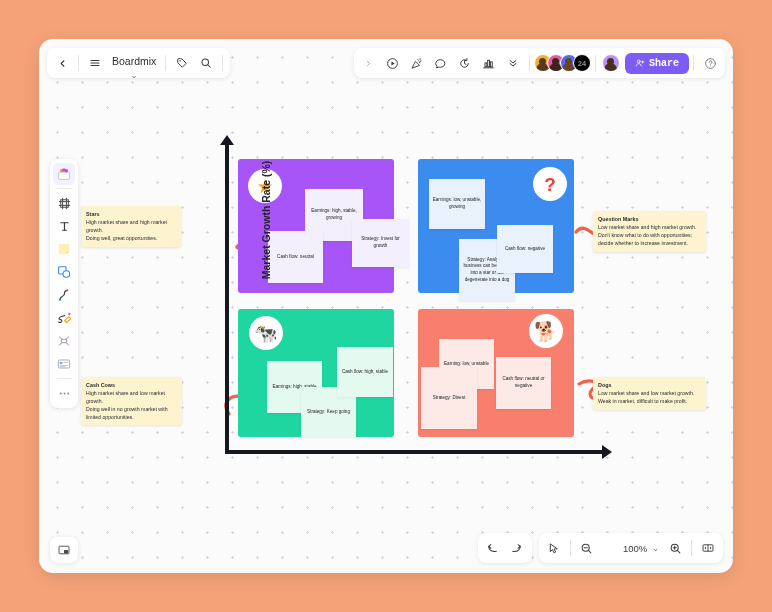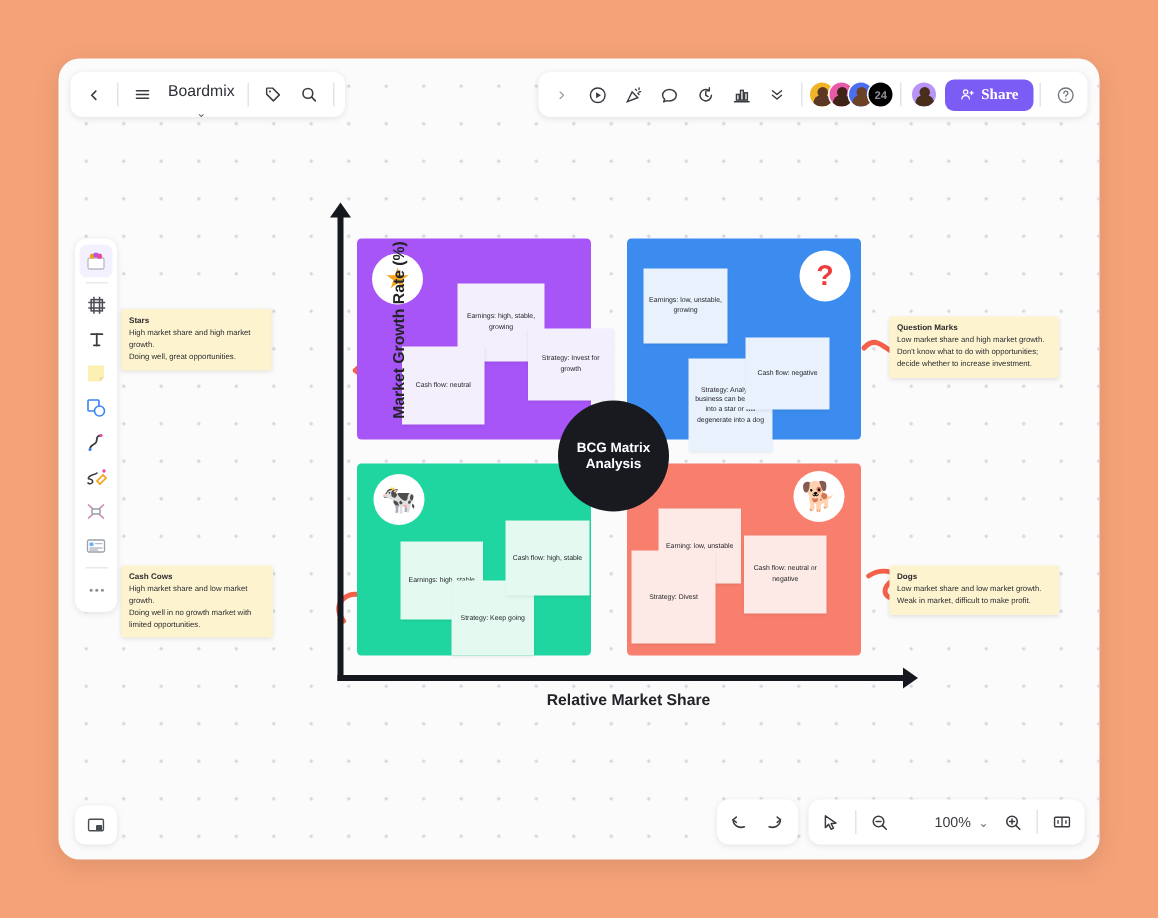--- a/index.html
+++ b/index.html
@@ -81,21 +81,21 @@
     font-size: 8px; color: #fff; overflow: hidden; position: relative;
   }
   .av:first-child { margin-left: 0; }
   .av-head { width: 7px; height: 7px; border-radius: 50%; background: #5a3824; position: absolute; top: 2.5px; }
   .av-body { width: 13px; height: 8px; border-radius: 7px 7px 0 0; background: #5a3824; position: absolute; bottom: 0; }
   .av-count { background: #000000; color: #8c8f98; font-size: 7.5px; font-weight: 600; }
   .share-btn {
     background: #7b5cf5; color: #fff; font-size: 10px; font-weight: 600;
     height: 21px; border-radius: 6px; padding: 0 10px;
     display: flex; align-items: center; gap: 4px; cursor: pointer;
-    border: none; font-family: Liberation Serif, serif;
+    border: none; font-family: Liberation Mono, monospace;
   }
 
   
   .tool-rail {
     position: absolute; left: 11px; top: 120px;
     width: 28px;
     background: #ffffff;
     border-radius: 8px;
     box-shadow: 0 1px 5px rgba(0,0,0,0.10);
     display: flex; flex-direction: column; align-items: center;
@@ -273,28 +273,24 @@
     <div class="note n-red" style="left:400px;top:300px;width:55px;height:50px;">
       <span>Earning: low, unstable</span>
     </div>
     <div class="note n-red" style="left:382px;top:328px;width:56px;height:62px;">
       <span>Strategy: Divest</span>
     </div>
     <div class="note n-red" style="left:457px;top:318px;width:55px;height:52px;">
       <span>Cash flow: neutral or negative</span>
     </div>
 
-    <div class="center-circle">
-      <span>BCG Matrix Analysis</span>
-    </div>
 
     <div class="axis-y"></div>
     <div class="axis-x"></div>
     <div class="axis-label-y">Market Growth Rate (%)</div>
-    <div class="axis-label-x">Relative Market Share</div>
 
     <div class="callout" style="left:42px;top:167px;width:100px;">
       <span class="ct">Stars</span>
       <span class="cb">High market share and high market growth.
 Doing well, great opportunities.</span>
     </div>
     <div class="callout" style="left:554px;top:172px;width:113px;">
       <span class="ct">Question Marks</span>
       <span class="cb">Low market share and high market growth.
 Don't know what to do with opportunities;

